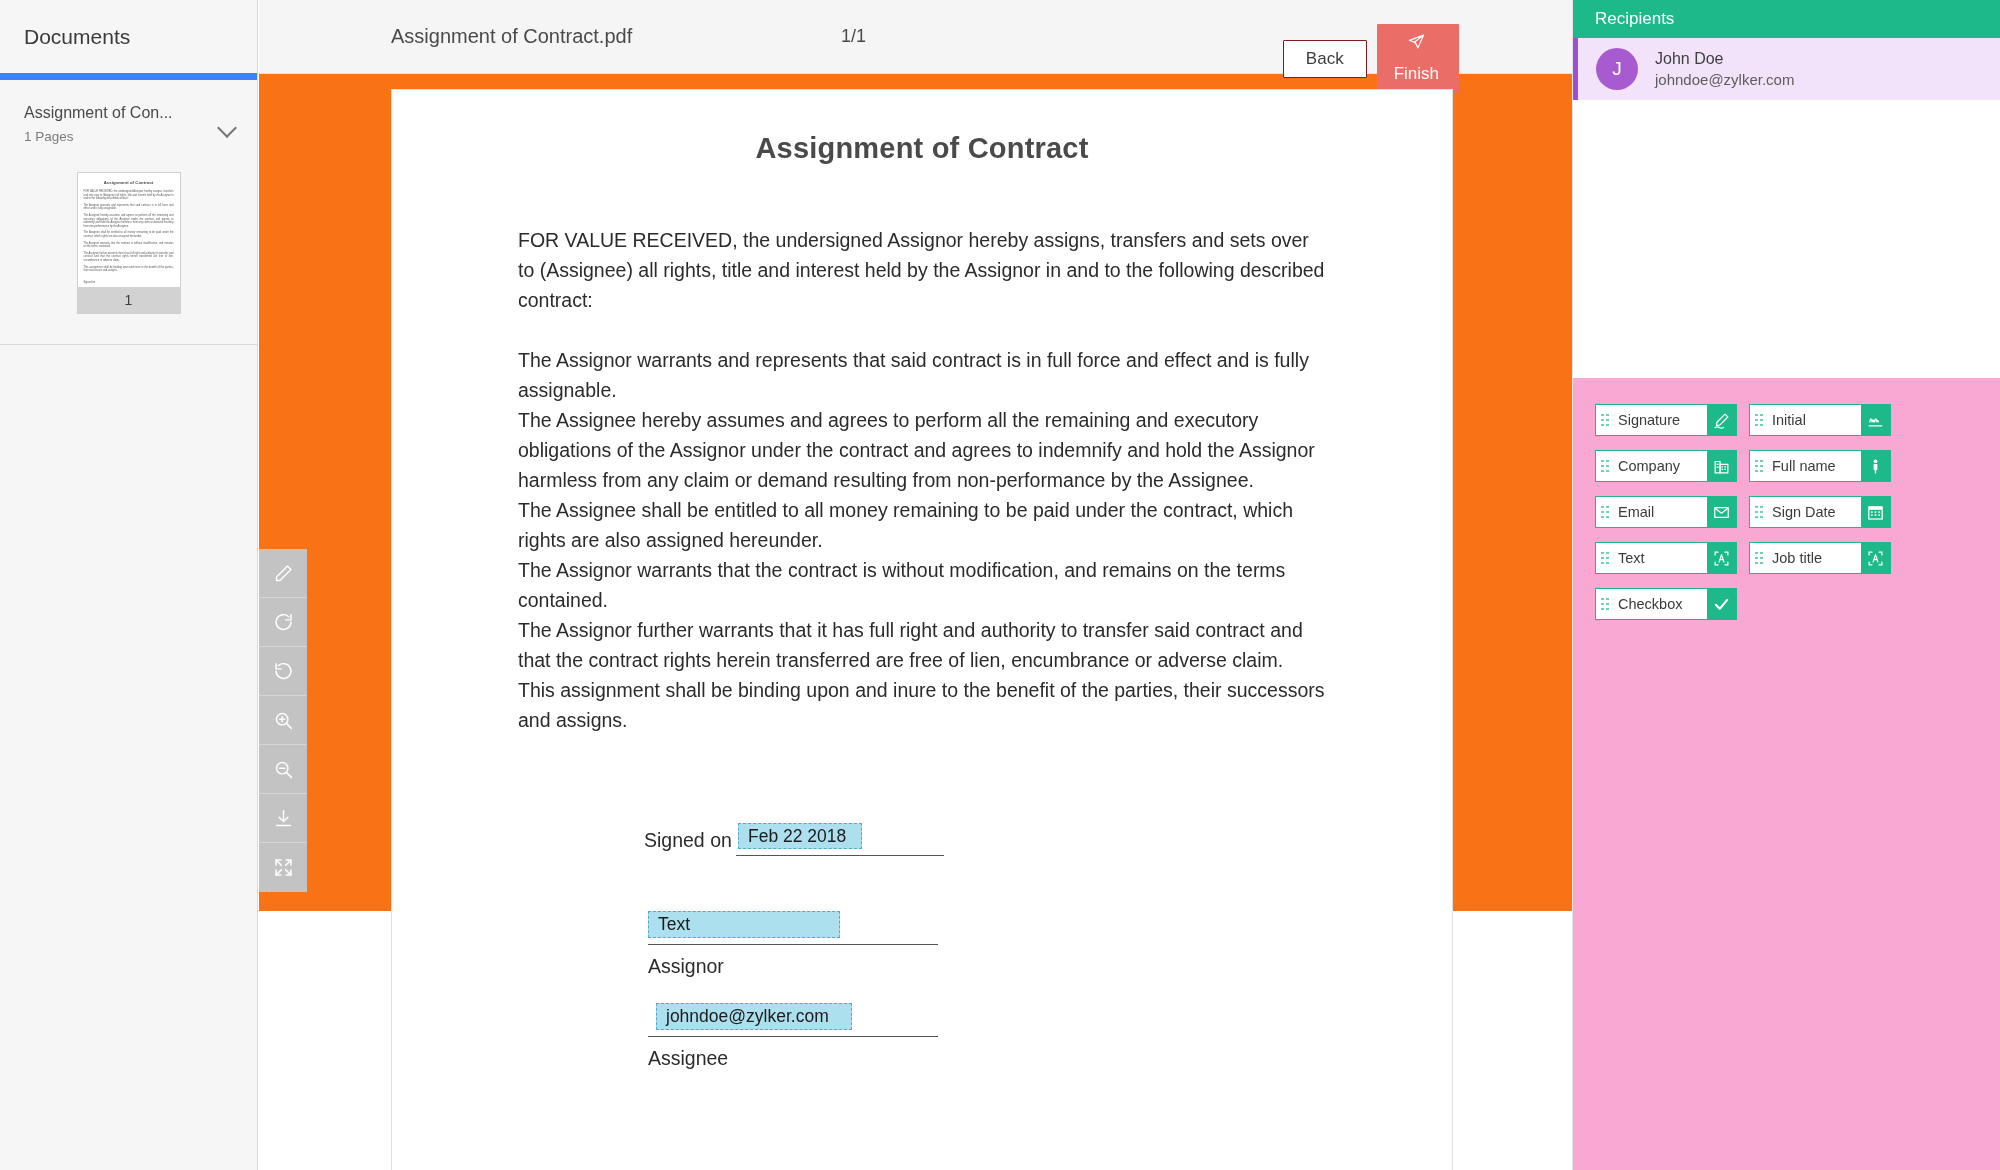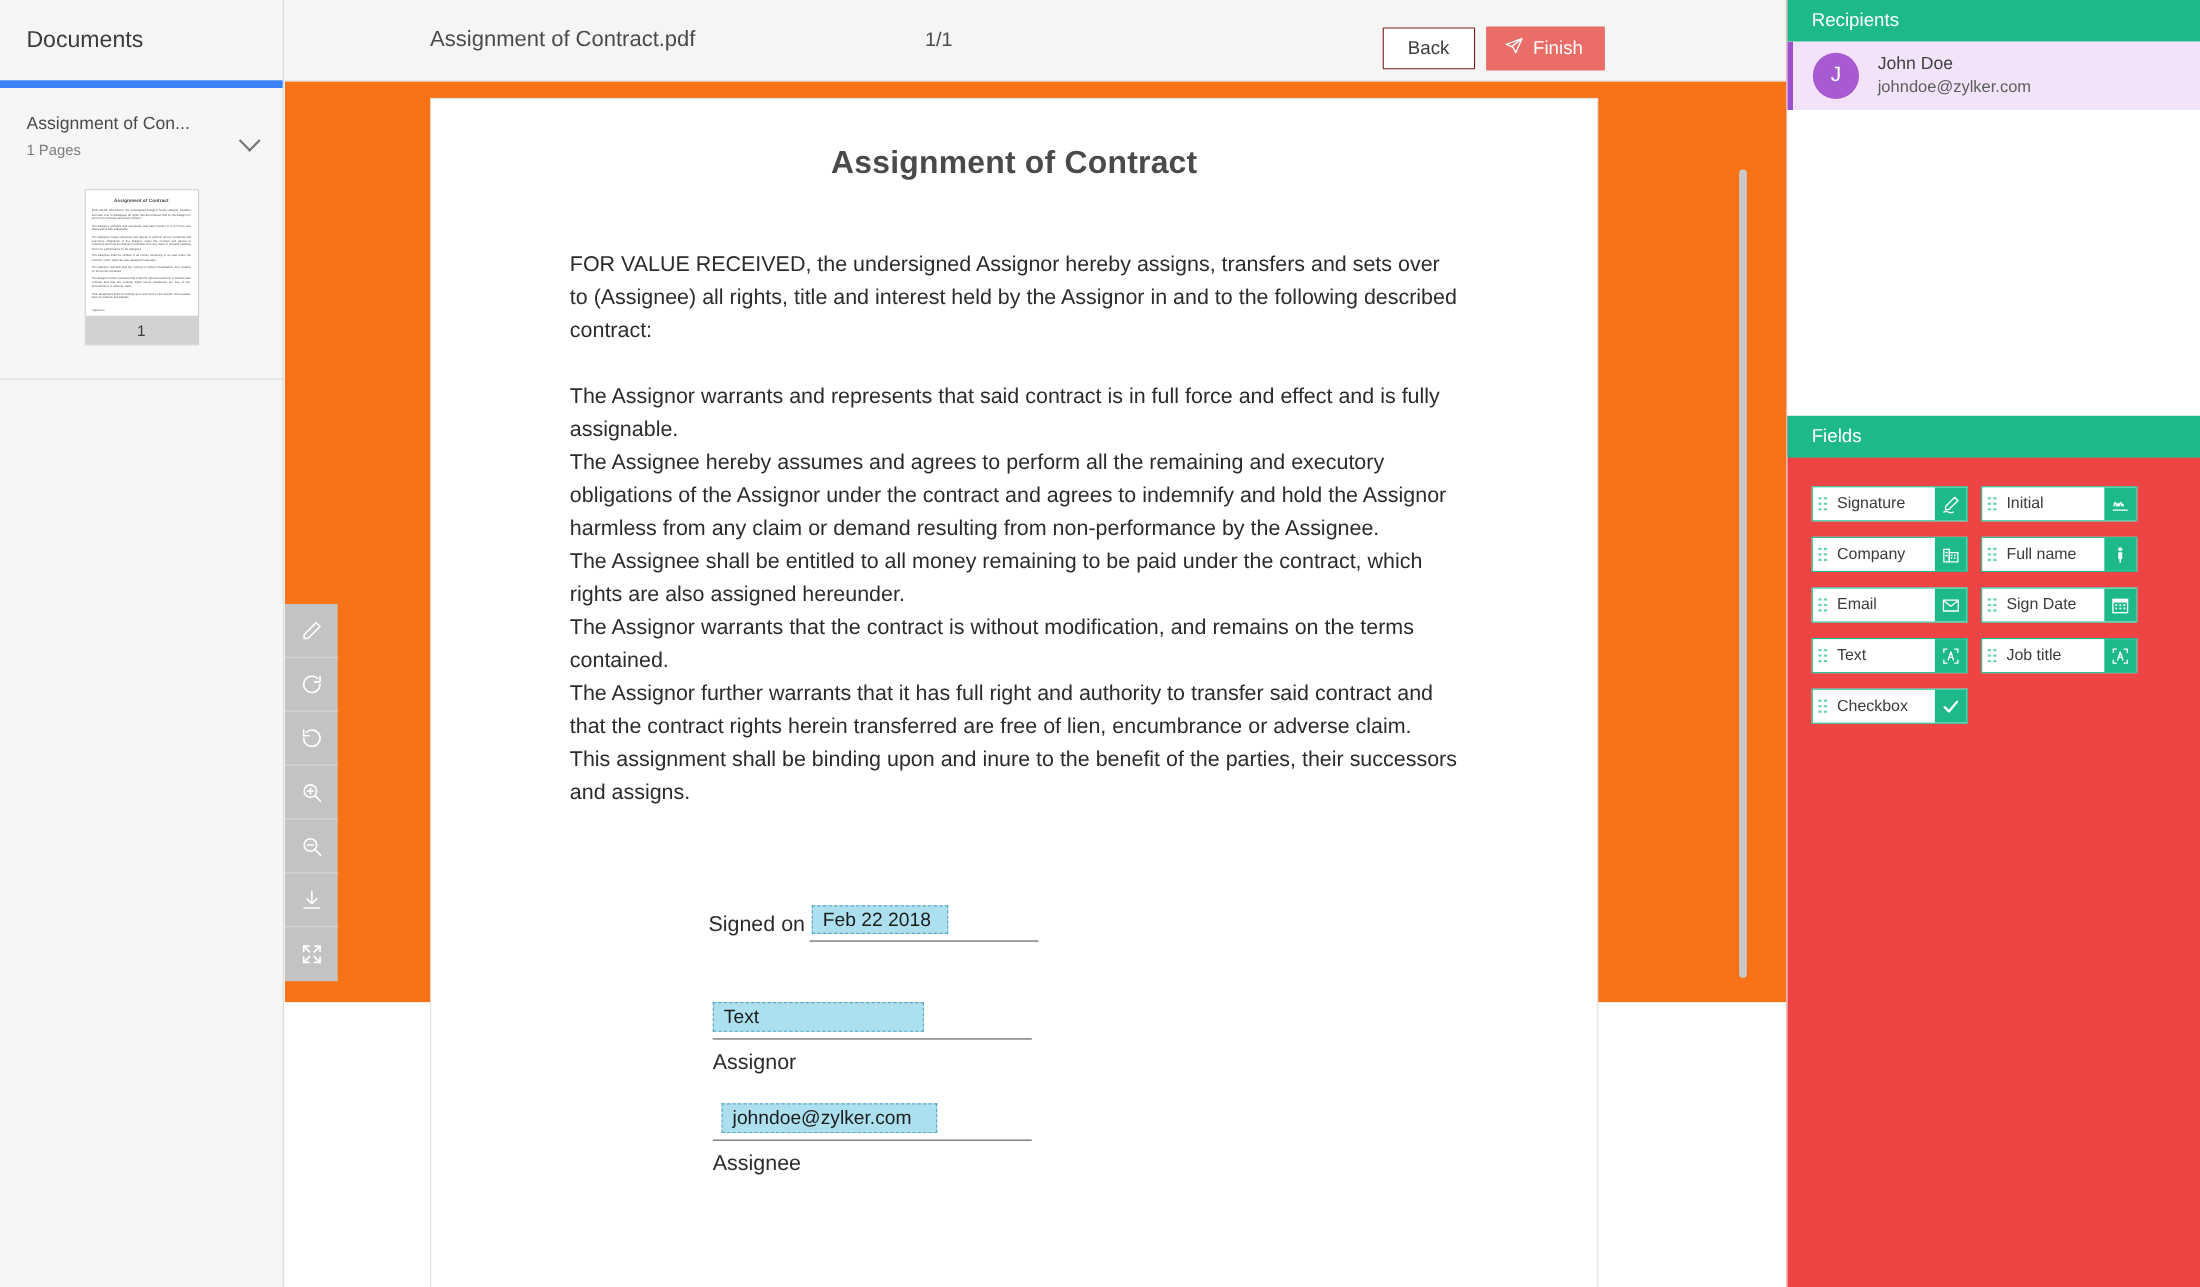--- a/index.html
+++ b/index.html
@@ -101,20 +101,21 @@
   #btn-back {
     background: #fff; border: 1px solid #7f1d1d; color: #3d3d3d;
     font-size: 17px; padding: 8px 22px; cursor: pointer;
     font-family: inherit; border-radius: 1px;
   }
   #btn-finish {
     background: #ea6d68; border: none; color: #fff;
     font-size: 17px; padding: 9px 20px 9px 17px; cursor: pointer;
     font-family: inherit; display: flex; align-items: center; gap: 9px;
     border-radius: 1px;
+    flex-direction: column;
   }
   #btn-finish svg { width: 17px; height: 17px; }
 
   
   #page {
     position: absolute; left: 133px; top: 90px; width: 1060px; height: 1090px;
     background: #fff; box-shadow: 0 0 0 1px #e0e0e0;
     overflow: hidden;
   }
   #doc-title {
@@ -145,22 +146,22 @@
   .sig-caption { position: absolute; font-size: 19.5px; color: #2b2b2b; }
 
   
   #viewer-scrollbar {
     position: absolute; right: 36px; top: 154px; width: 7px; height: 735px;
     background: #c9c9c9; border-radius: 4px; cursor: pointer;
   }
 
   
   #right-panel {
-    position: absolute; right: 0; top: 0; width: 376px; height: 1170px;
-    background: #ef4444; border-left: 1px solid #e3e3e3;
+    position: absolute; right: 0; top: 0; width: 428px; height: 1170px;
+    background: #f9a8d4; border-left: 1px solid #e3e3e3;
   }
   .panel-header {
     background: #1eb98b; color: #fff; height: 38px;
     display: flex; align-items: center; padding-left: 22px;
     font-size: 17px;
   }
   #recipients-section { position: absolute; left: 0; top: 0; right: 0; height: 378px; background:#fff; }
   #recipients-list { background: #fff; height: 340px; }
   .recipient-row {
     display: flex; align-items: center; height: 62px;
@@ -366,21 +367,20 @@
           <span class="avatar">J</span>
           <span class="recipient-texts">
             <span class="recipient-name" style="display:block">John Doe</span>
             <span class="recipient-email" style="display:block">johndoe@zylker.com</span>
           </span>
         </div>
       </div>
     </section>
 
     <section id="fields-section">
-      <div class="panel-header">Fields</div>
       <div id="fields-grid">
 
         <div class="field-chip">
           <span class="drag-dots">
               <span class="grid">
                 <i></i>
                 <i></i>
                 <i></i>
                 <i></i>
                 <i></i>

